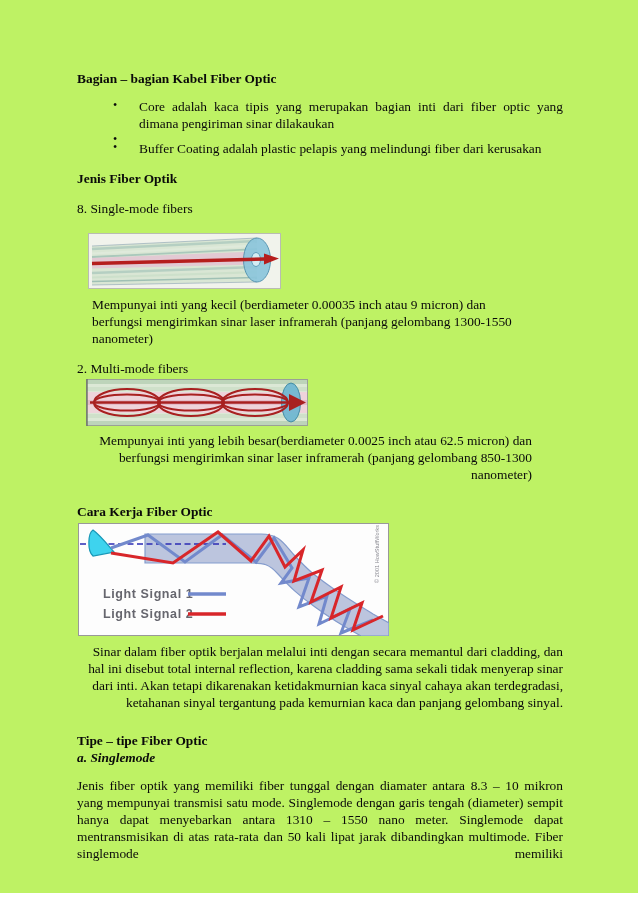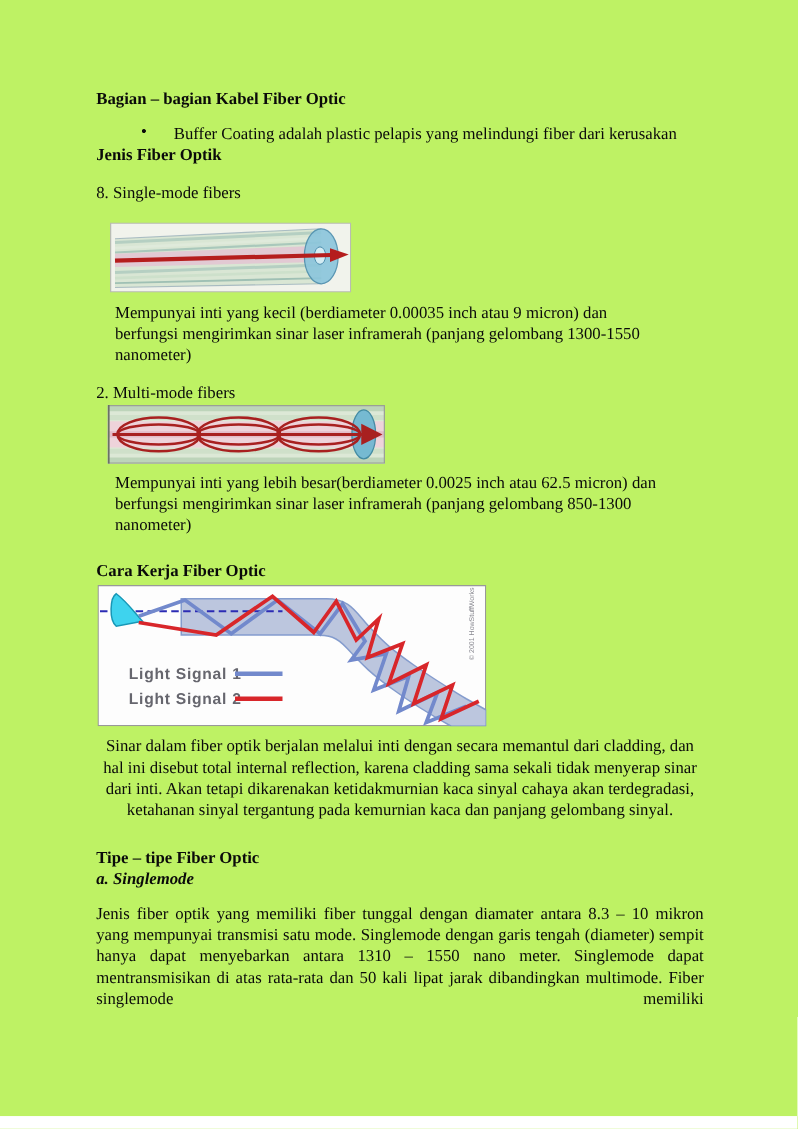--- a/index.html
+++ b/index.html
@@ -10,29 +10,29 @@
   .content{
     position:absolute;left:77px;top:70px;width:486px;
     font-size:13.4px;line-height:17px;
   }
   .h{font-weight:bold;margin:0;}
   .h1{margin-bottom:11px;}
   .bullets{margin:0;}
   .bullet{position:relative;padding-left:62px;text-align:justify;}
   .bullet .marker{position:absolute;left:36px;top:-1px;font-size:12px;}
   .bullet.spaced{margin-top:8px;}
-  .h2{}
+  .h2{margin-top:13px;}
   .num-label{margin-top:13px;}
   .fig1wrap{margin:16px 0 0 11px;line-height:0;}
   .fig2wrap{margin:2px 0 0 9px;line-height:0;}
   .fig3wrap{margin:3px 0 0 1px;line-height:0;}
   .caption{margin:7px 0 0 15px;width:440px;text-align:left;}
-  .cap2{margin-top:6px;}
+  .cap2{margin-top:6px;text-align:right;}
   .h3{margin-top:20px;}
-  .para{margin:7px 0 0 0;text-align:center;}
+  .para{margin:7px 0 0 0;text-align:right;}
   .h4{margin-top:21px;}
   .sub{font-weight:bold;font-style:italic;}
   .para-just{margin:11px 0 0 0;text-align:justify;text-align-last:justify;}
   svg{display:block;}
   .legend-text{
     font-family:"Liberation Sans", sans-serif;font-weight:bold;
     font-size:12.5px;letter-spacing:0.6px;fill:#66666e;
   }
   .credit-text{
     font-family:"Liberation Sans", sans-serif;font-size:5.6px;fill:#8a8a92;
@@ -42,20 +42,21 @@
 <body>
 
 <div class="page">
   <div class="content">
 
     <div class="h h1">Bagian – bagian Kabel Fiber Optic</div>
 
     <div class="bullets">
       <div class="bullet">
         <span class="marker">•</span>
+        <span>Core adalah kaca tipis yang merupakan bagian inti dari fiber optic yang dimana pengiriman sinar dilakaukan</span>
       </div>
       <div class="bullet">
         <span class="marker">•</span>
       </div>
       <div class="bullet spaced">
         <span class="marker">•</span>
         <span>Buffer Coating adalah plastic pelapis yang melindungi fiber dari kerusakan</span>
       </div>
     </div>
 

